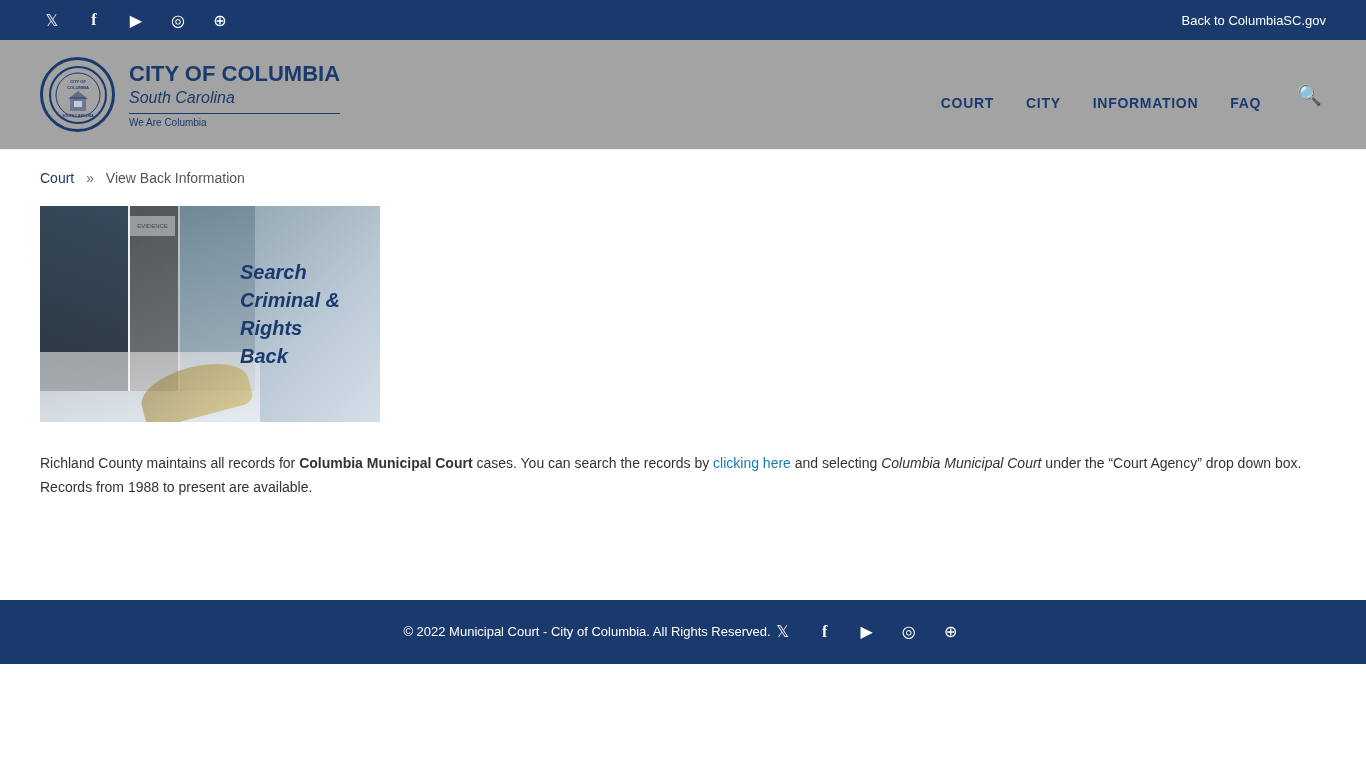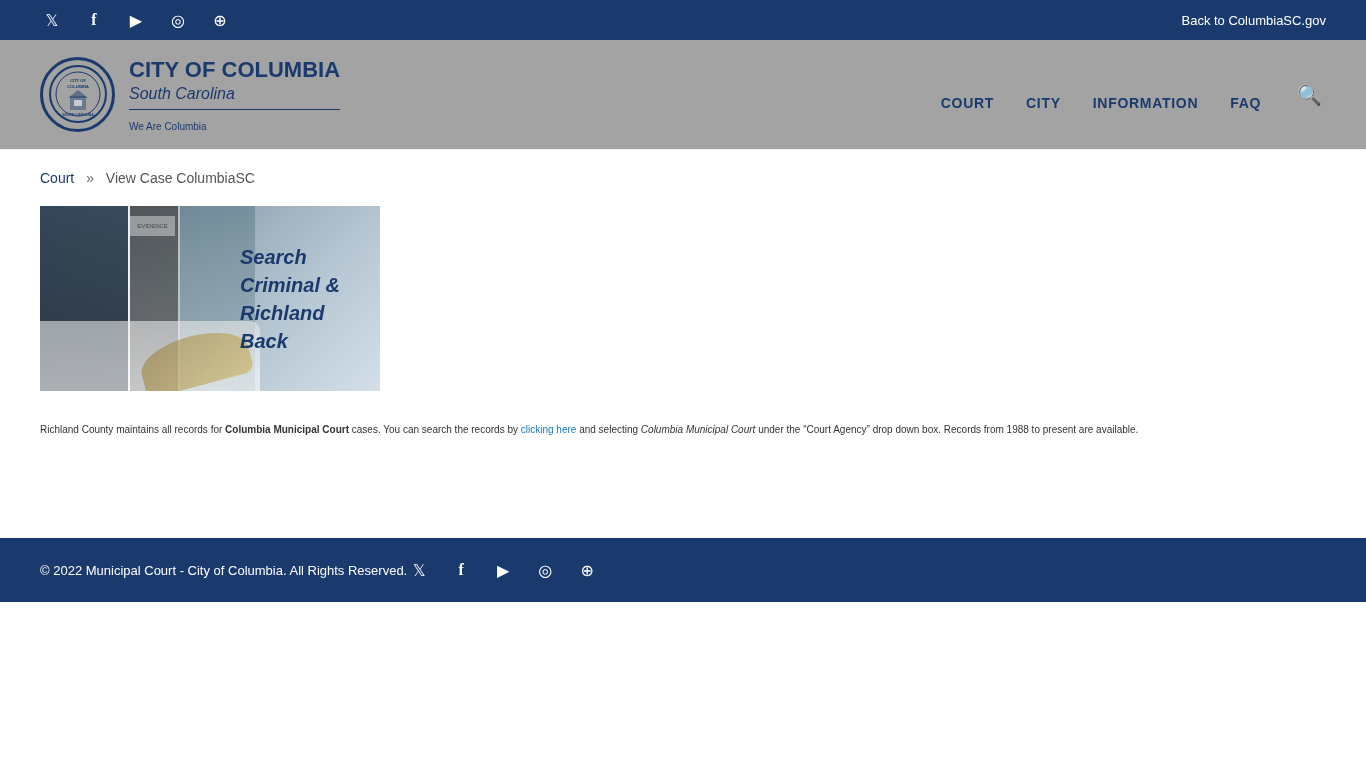--- a/index.html
+++ b/index.html
@@ -58,21 +58,21 @@
     .breadcrumb a { color: #1a3a6e; text-decoration: none; }
     .breadcrumb .sep { margin: 0 8px; color: #666; }
     .breadcrumb .current { color: #555; }
 
     
     .main-content { padding: 10px 40px 40px; }
 
     
     .banner {
       width: 340px;
-      height: 185px;
+      height: 216px;
       position: relative;
       overflow: hidden;
       background: #8a9db5;
       margin-bottom: 30px;
     }
     .banner-bg {
       width: 100%; height: 100%;
       background: linear-gradient(135deg, #6a7d8c 0%, #9aabb8 40%, #b8c8d4 70%, #d4dfe8 100%);
       position: absolute; top: 0; left: 0;
     }
@@ -81,31 +81,31 @@
       transform: translateY(-50%);
       color: #1a3a6e;
       font-size: 20px;
       font-weight: bold;
       line-height: 1.4;
       width: 130px;
       font-style: italic;
     }
 
     
-    .body-text { font-size: 10px; line-height: 1.7; color: #333; margin-top: 20px; }
+    .body-text { font-size: 14px; line-height: 1.7; color: #333; margin-top: 20px; }
     .body-text strong { font-weight: bold; }
     .body-text a { color: #1a7ab5; text-decoration: none; }
     .body-text em { font-style: italic; }
 
     
     .footer {
       background: #1a3a6e;
       padding: 20px 40px;
       display: flex;
-      justify-content: flex-start;
+      justify-content: center;
       align-items: center;
       margin-top: 60px;
     }
     .footer-copy { color: #fff; font-size: 13px; }
     .footer-social { display: flex; gap: 18px; }
     .footer-social a { color: #fff; text-decoration: none; font-size: 16px; }
 
     .social-icon {
       display: inline-flex; align-items: center; justify-content: center;
       width: 24px; height: 24px;
@@ -151,38 +151,38 @@
         <rect x="22" y="32" width="16" height="14" fill="#1a3a6e" opacity="0.4"></rect>
         <polygon points="30,26 20,34 40,34" fill="#1a3a6e" opacity="0.5"></polygon>
         <rect x="26" y="36" width="4" height="6" fill="#fff" opacity="0.6"></rect>
         <rect x="30" y="36" width="4" height="6" fill="#fff" opacity="0.6"></rect>
         <text x="30" y="52" text-anchor="middle" font-size="3.5" fill="#1a3a6e">SOUTH CAROLINA</text>
       </svg>
     </div>
     <div class="logo-text">
       <div style="font-size:22px;font-weight:bold;color:#1a3a6e;">CITY OF COLUMBIA</div>
       <div style="font-size:16px;color:#1a3a6e;font-style:italic;">South Carolina</div>
-      <div style="font-size:10px;color:#1a3a6e;border-top:1px solid #1a3a6e;margin-top:4px;padding-top:10px;">We Are Columbia</div>
+      <div style="font-size:10px;color:#1a3a6e;border-top:1px solid #1a3a6e;margin-top:4px;padding-top:2px;">We Are Columbia</div>
     </div>
   </div>
   <nav class="nav-area">
     <a href="#">COURT</a>
     <a href="#">CITY</a>
     <a href="#">INFORMATION</a>
     <a href="#">FAQ</a>
     <button class="search-icon-btn">
       <span>🔍</span>
     </button>
   </nav>
 </header>
 
 <div class="breadcrumb">
   <a href="#">Court</a>
   <span class="sep">»</span>
-  <span class="current">View Case ColumbiaSC</span>
+  <span class="current">View Back Information</span>
 </div>
 
 <main class="main-content">
 
   <div class="banner">
     <div class="banner-bg"></div>
 
     <div style="position:absolute;left:0;top:0;width:100%;height:100%;overflow:hidden;">
 
       <div style="position:absolute;left:0;top:0;width:90px;height:185px;background:linear-gradient(180deg,#2c3e50,#1a252f);border-right:2px solid #fff;opacity:0.85;"></div>
@@ -190,21 +190,21 @@
       <div style="position:absolute;left:90px;top:10px;width:45px;height:20px;background:#ddd;opacity:0.5;font-size:6px;display:flex;align-items:center;justify-content:center;color:#333;">EVIDENCE</div>
       <div style="position:absolute;left:140px;top:0;width:75px;height:185px;background:linear-gradient(180deg,#607d8b,#90a4ae);opacity:0.6;"></div>
 
       <div style="position:absolute;left:0;bottom:0;width:220px;height:70px;background:linear-gradient(180deg,#e8e8e8,#ffffff);opacity:0.6;border-radius:0 10px 0 0;"></div>
 
       <div style="position:absolute;left:100px;bottom:5px;width:110px;height:50px;background:linear-gradient(135deg,#8B6914,#c9a227);border-radius:50% 50% 10px 10px;opacity:0.45;transform:rotate(-15deg);"></div>
     </div>
     <div class="banner-text">
       <div>Search</div>
       <div>Criminal &amp;</div>
-      <div>Richland</div>
+      <div>Rights</div>
       <div>Back</div>
     </div>
   </div>
 
   <p class="body-text">
     <span>Richland County maintains all records for </span><strong>Columbia Municipal Court</strong><span> cases. You can search the records by </span><a href="#">clicking here</a><span> and selecting </span><em>Columbia Municipal Court</em><span> under the “Court Agency” drop down box. Records from 1988 to present are available.</span>
   </p>
 
 </main>
 

